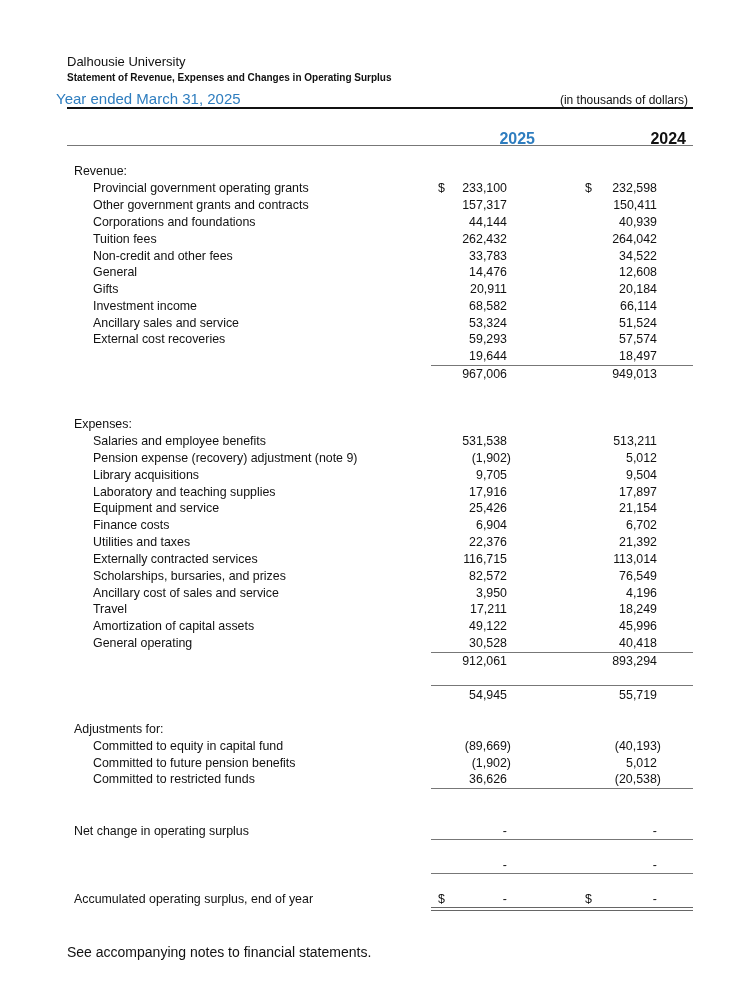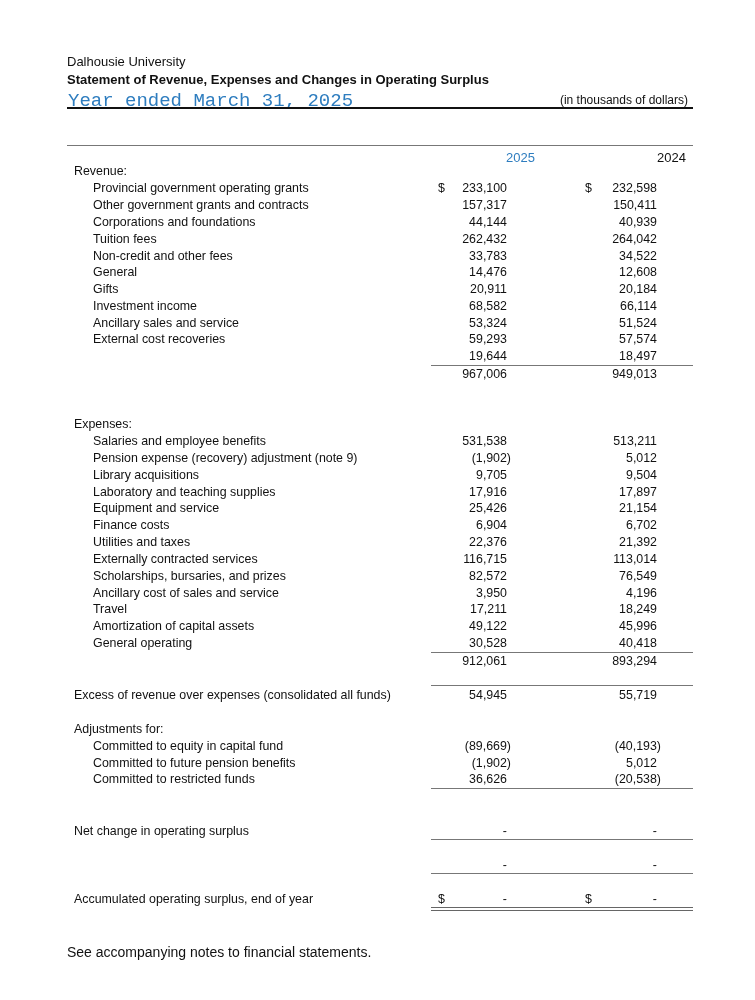--- a/index.html
+++ b/index.html
@@ -1,23 +1,23 @@
 <!DOCTYPE html>
 <html><head>
 <meta charset="utf-8">
 <style>
   html, body { margin: 0; padding: 0; background: #ffffff; }
   body { width: 755px; height: 1000px; position: relative; font-family: "Liberation Sans", sans-serif; color: #111; font-size: 12.4px; }
   .abs { position: absolute; white-space: nowrap; }
   .org { left: 67px; top: 54px; font-size: 13px; }
-  .title { left: 67px; top: 72px; font-size: 13px; font-weight: bold; }
-  .period { left: 68px; top: 90px; font-size: 19px; color: #2e7dbf; font-family: Liberation Mono, monospace; }
+  .title { left: 67px; top: 72px; font-size: 10px; font-weight: bold; }
+  .period { left: 56px; top: 90px; font-size: 15px; color: #2e7dbf; }
   .units { right: 67px; top: 93px; font-size: 12px; }
   .hrule-thick { left: 67px; width: 626px; top: 107px; height: 0; border-top: 2px solid #111; }
-  .col-hdr { top: 130px; font-size: 13px; font-weight: normal; margin-top: 20px; }
+  .col-hdr { top: 130px; font-size: 16px; font-weight: bold; }
   .col-hdr.y1 { right: 220px; color: #2e7dbf; }
   .col-hdr.y2 { right: 69px; }
   .hrule-thin { left: 67px; width: 626px; top: 145px; border-top: 1px solid #777; }
 
   .row { position: absolute; left: 0; width: 726px; height: 17px; }
   .row .lbl { position: absolute; left: 93px; top: 0; white-space: nowrap; }
   .row .lbl.sec { left: 74px; }
   .row .cur1 { position: absolute; left: 438px; top: 0; }
   .row .cur2 { position: absolute; left: 585px; top: 0; }
   .row .v1 { position: absolute; right: 219px; top: 0; text-align: right; }
@@ -175,21 +175,20 @@
     <span class="v2">40,418</span>
   </div>
 <div class="rule full" style="top:652px"></div>
 <div class="row" style="top:654px">
     <span class="v1">912,061</span>
     <span class="v2">893,294</span>
   </div>
 
 <div class="rule full" style="top:685px"></div>
 <div class="row" style="top:688px">
-    <span class="lbl sec">Excess of revenue over expenses (consolidated all funds)</span>
     <span class="v1">54,945</span>
     <span class="v2">55,719</span>
   </div>
 
 <div class="row" style="top:722px">
     <span class="lbl sec">Adjustments for:</span>
   </div>
 <div class="row" style="top:739px">
     <span class="lbl">Committed to equity in capital fund</span>
     <span class="v1 paren">(89,669)</span>

